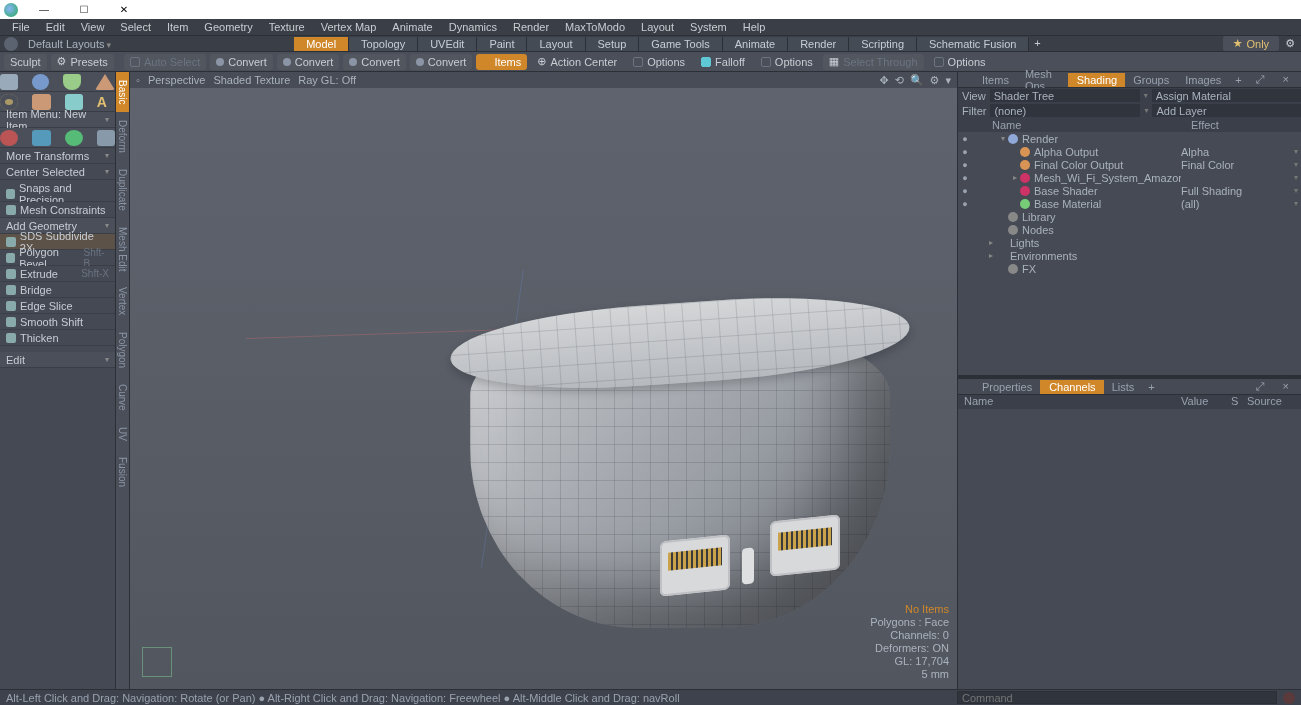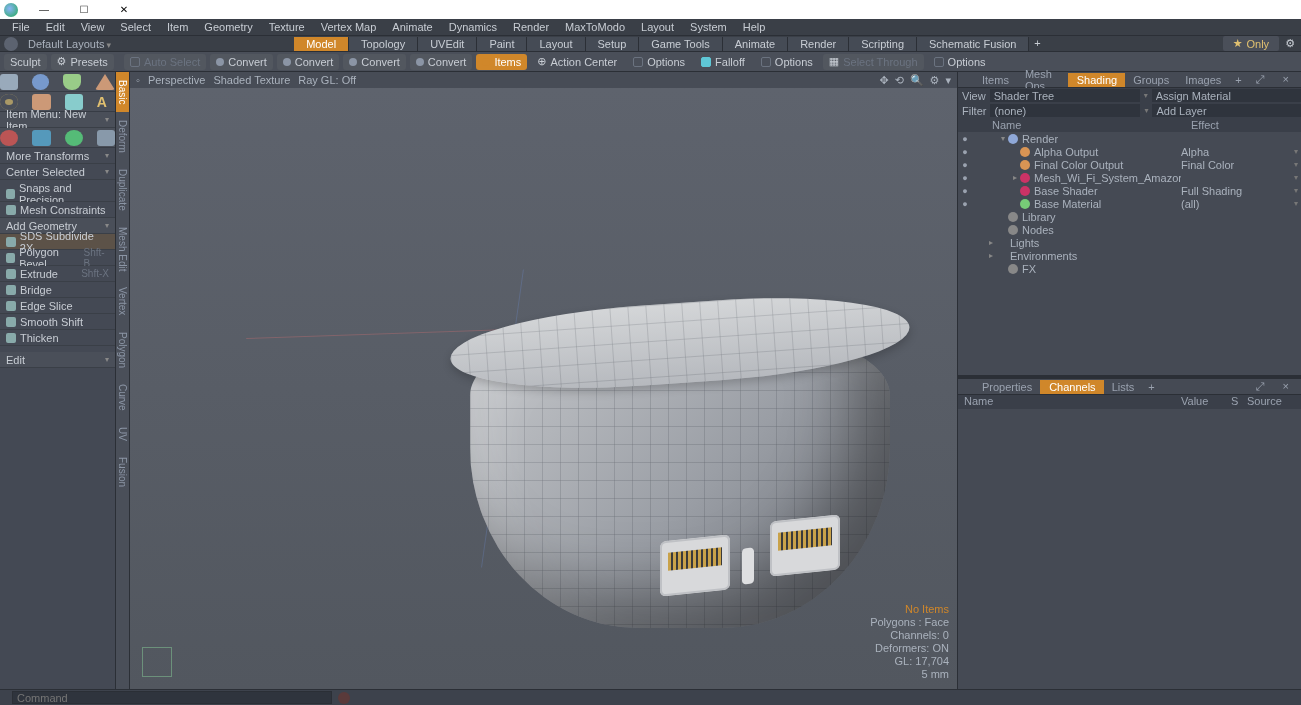--- a/index.html
+++ b/index.html
@@ -532,15 +532,16 @@
         <span class="vl">Value</span>
         <span class="s">S</span>
         <span class="src">Source</span>
       </div>
       <div class="propbody"></div>
     </div>
   </div>
 </div>
 
 <div class="statusbar">
+  <div class="hint">Alt-Left Click and Drag: Navigation: Rotate (or Pan) ●  Alt-Right Click and Drag: Navigation: Freewheel ●  Alt-Middle Click and Drag: navRoll</div>
   <div class="cmd"><input placeholder="Command" style=""></div>
   <div class="rec"></div>
 </div>
 
 </body></html>

